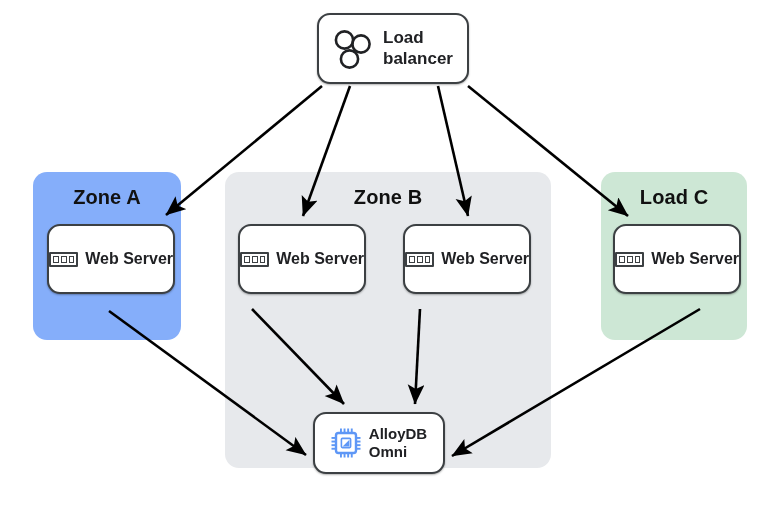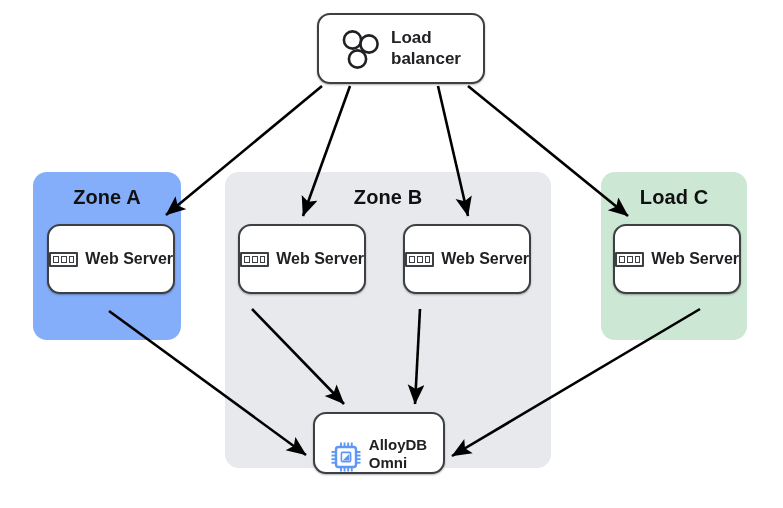--- a/index.html
+++ b/index.html
@@ -104,21 +104,21 @@
 
   #ws-a { left: 47px;  top: 224px; }
   #ws-b1 { left: 238px; top: 224px; }
   #ws-b2 { left: 403px; top: 224px; }
   #ws-c { left: 613px; top: 224px; }
 
   
   #load-balancer {
     left: 317px;
     top: 13px;
-    width: 168px;
+    width: 152px;
     height: 71px;
     flex-direction: row;
     gap: 10px;
     padding: 0 14px;
   }
   #load-balancer .node-label {
     font-size: 17px;
     font-weight: bold;
     color: #202124;
     line-height: 1.18;
@@ -129,21 +129,20 @@
 
   
   #alloydb {
     left: 313px;
     top: 412px;
     width: 132px;
     height: 62px;
     flex-direction: row;
     gap: 8px;
     padding: 0 9px;
-    align-items: flex-end;
   }
   #alloydb .node-label {
     font-size: 15px;
     font-weight: bold;
     color: #202124;
     line-height: 1.2;
     text-align: left;
     white-space: pre-line;
   }
   .chip-icon { width: 30px; height: 30px; flex: 0 0 auto; }

